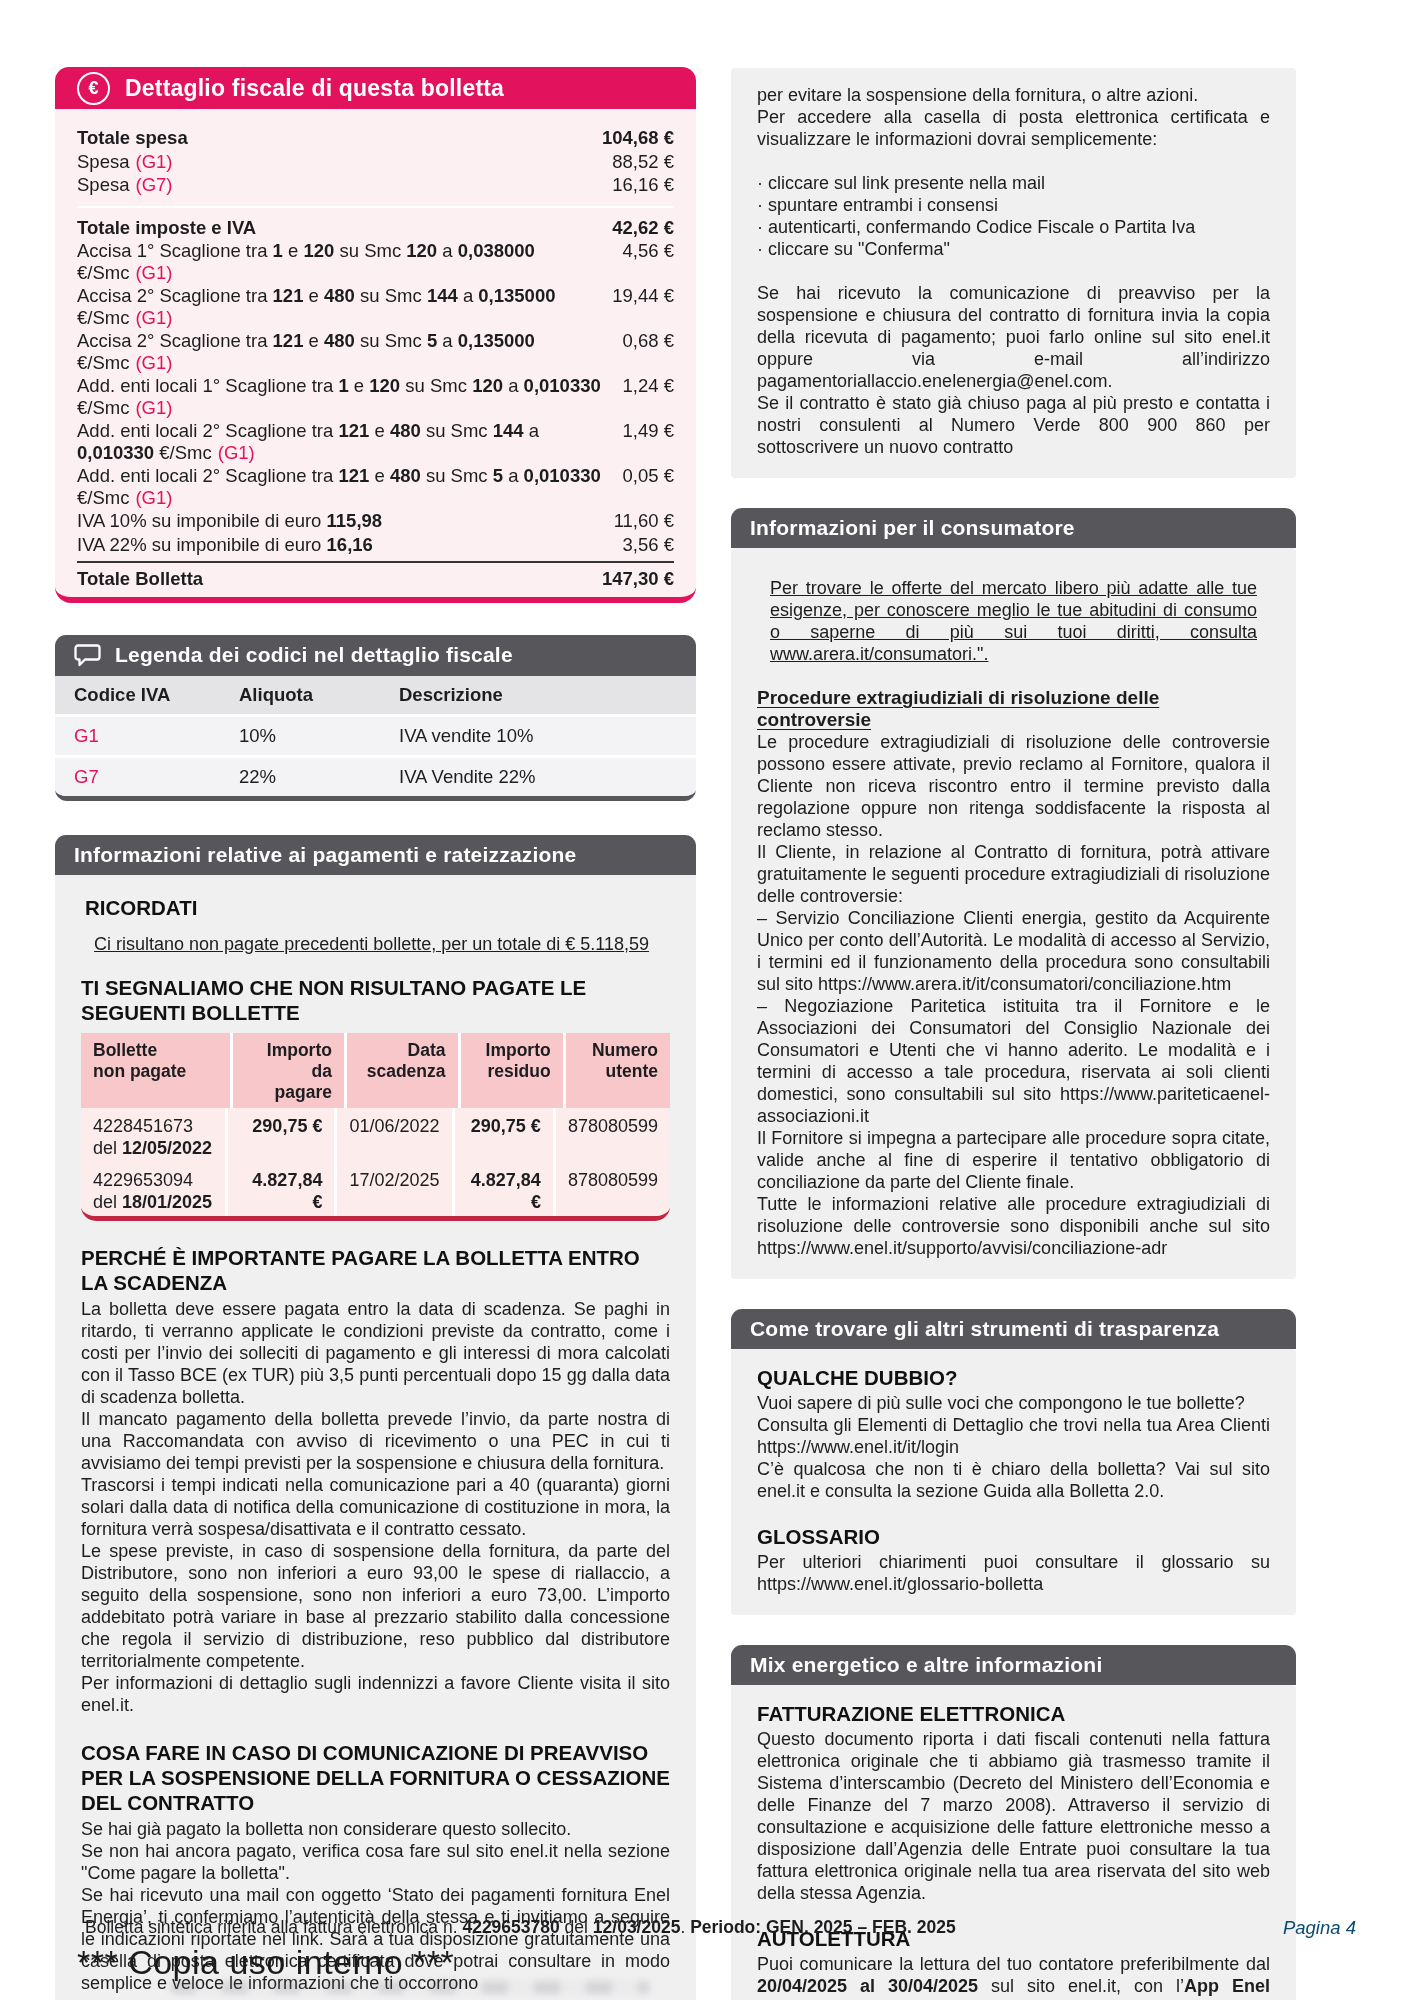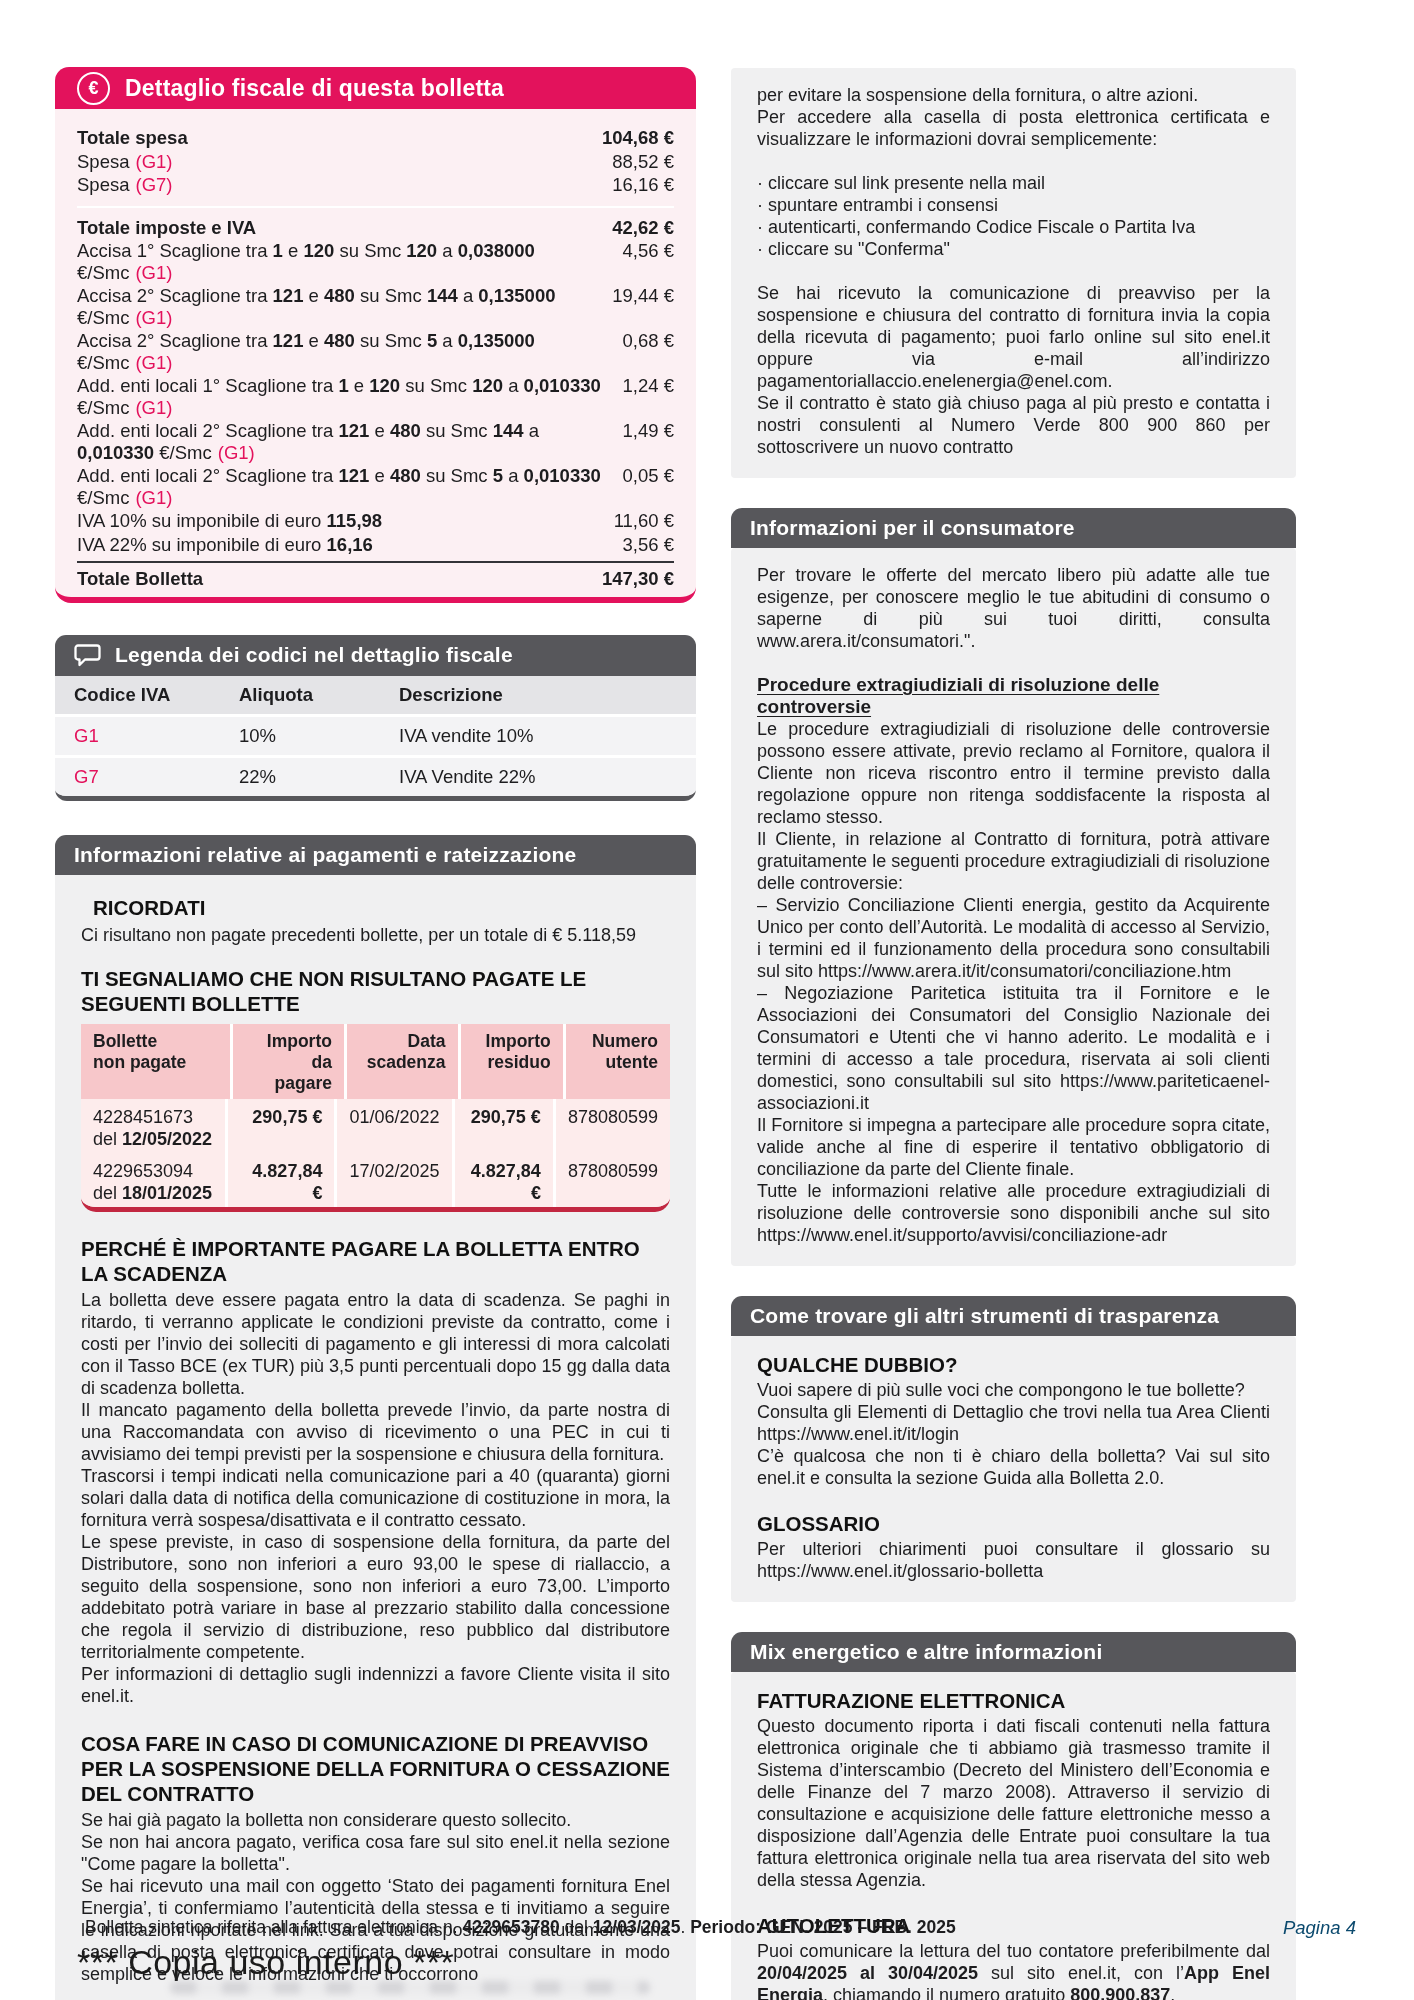--- a/index.html
+++ b/index.html
@@ -46,25 +46,25 @@
   .legend-body{border-radius:0 0 12px 12px;border-bottom:5px solid #57575b;overflow:hidden;background:#fff;}
   .leg-cols,.leg-row{display:grid;grid-template-columns:165px 160px auto;padding:8px 19px;font-size:18.5px;}
   .leg-cols{background:#e4e4e7;font-weight:bold;}
   .leg-row{background:#f3f3f5;border-top:3px solid #fff;}
   .leg-code{color:#e3125c;}
 
   
   .pay-sec{margin-top:34px;}
   .sec-body{background:#f0f0f1;padding:14px 26px 24px;border-radius:0 0 6px 6px;}
   h3{font-size:20.5px;line-height:25px;margin:0;color:#111;}
-  .h-ricordati{margin:6px 12px 4px;}
+  .h-ricordati{margin:6px 4px 4px;}
   .h-unpaid{margin:20px 0 8px;}
   .h-why{margin:24px 0 3px;}
   .h-what{margin:24px 0 3px;}
-  p.jp{font-size:18px;line-height:22px;text-align:justify;margin:0;}
+  p.jp{font-size:18px;line-height:22px;text-align:justify;margin:13px;text-decoration:underline;}
   .plist p{font-size:18px;line-height:22px;text-align:justify;margin:0;}
 
   
   .bills{margin:6px 0 4px;border-radius:0 0 15px 15px;border-bottom:5px solid #c22741;overflow:hidden;}
   .bills-grid{display:grid;grid-template-columns:1.42fr 1.08fr 1.08fr 1fr 1.02fr;}
   .bh{background:#f7c7ca;font-weight:bold;font-size:17.5px;line-height:21px;padding:7px 12px 5px;}
   .bc{background:#fdecec;font-size:18px;line-height:22px;padding:7px 12px 3px;}
   .num{text-align:right;}
   .vsep{border-left:3px solid #fff;}
 

